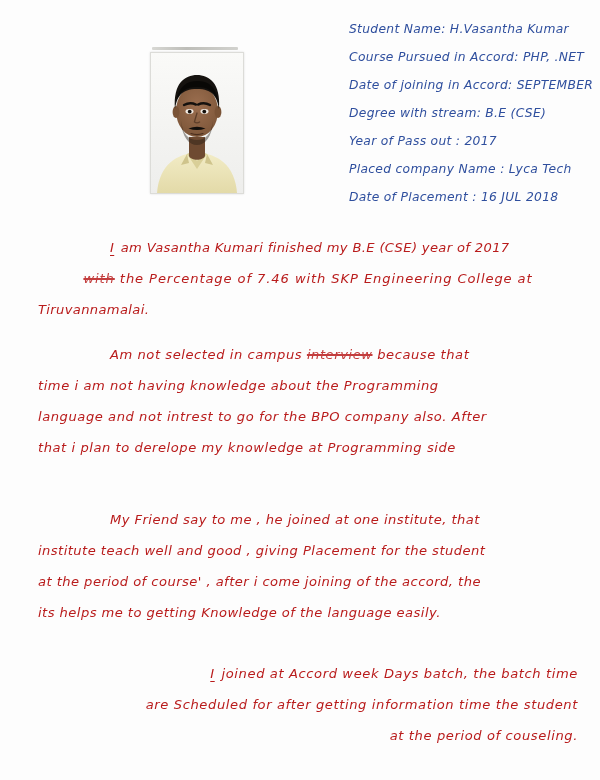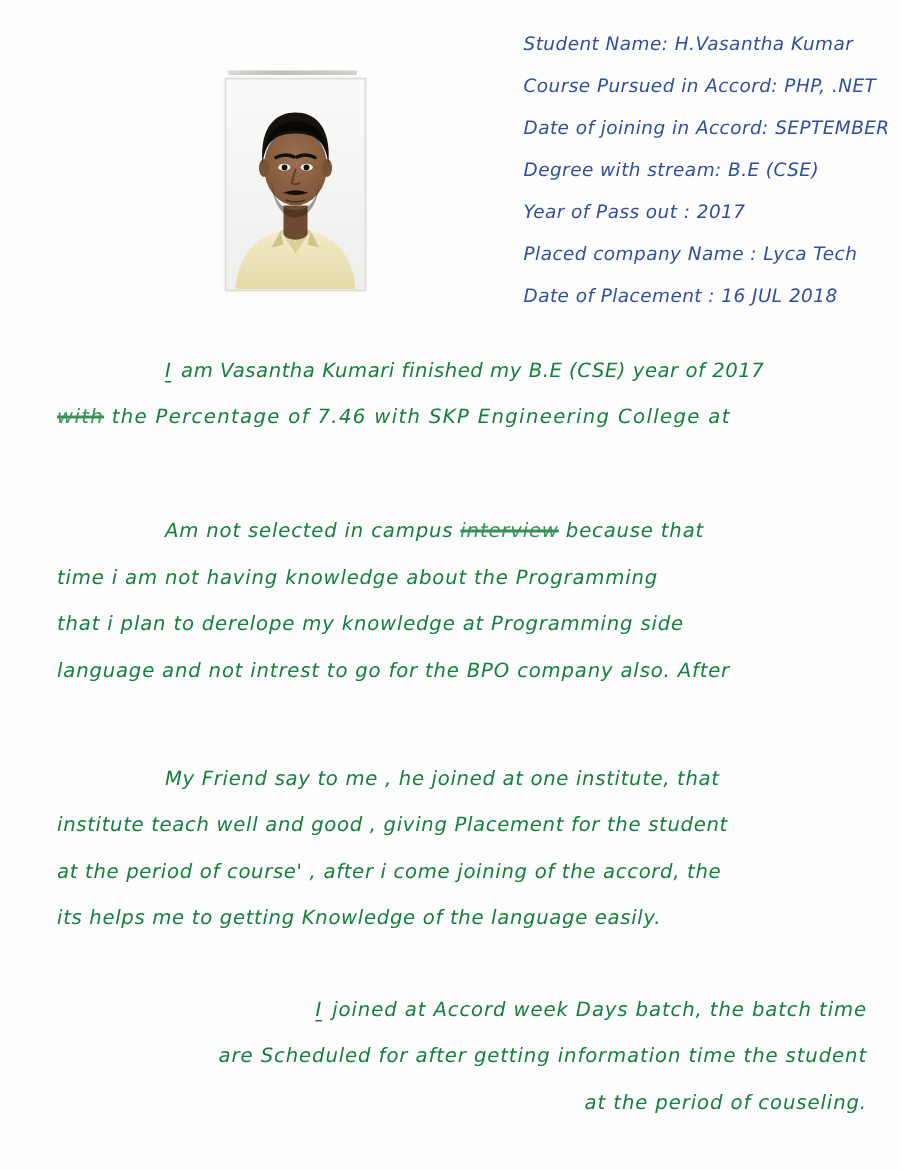--- a/index.html
+++ b/index.html
@@ -68,21 +68,21 @@
 
   
   .para {
     position: absolute;
     left: 38px;
     width: 540px;
   }
   .para .line {
     position: relative;
     height: 31px;
-    color: #15803d;
+    color: #b91c1c;
     font-family: "DejaVu Sans", sans-serif;
     font-style: italic;
     font-size: 13.1px;
     letter-spacing: 0.35px;
     white-space: nowrap;
   }
   .indent { padding-left: 72px; }
   .lead-cap {
     text-decoration: underline;
     text-underline-offset: 3px;
@@ -92,21 +92,21 @@
     text-decoration: line-through;
     text-decoration-thickness: 1.5px;
     opacity: 0.85;
   }
 
   #para-1 { top: 240px; }
   #para-2 { top: 347px; }
   #para-3 { top: 512px; }
   #para-4 { top: 666px; text-align: right; }
 
-  #para-1 .line:nth-child(2) { letter-spacing: 0.9px; }
+  #para-1 .line:nth-child(2) { letter-spacing: 0.9px; text-align: center; }
   #para-2 .line { letter-spacing: 0.55px; }
   #para-3 .line { letter-spacing: 0.45px; }
   #para-4 .line { letter-spacing: 0.6px; }
 </style>
 </head>
 <body>
 
 <div id="page">
 
   <div id="photo-top-rule"></div>
@@ -195,34 +195,37 @@
   </div>
 
   <div class="para" id="para-1">
     <div class="line indent">
       <span class="lead-cap">I</span>
       <span>am  Vasantha Kumari  finished  my   B.E (CSE)  year  of  2017</span>
     </div>
     <div class="line">
       <span><span class="struck">with</span>  the  Percentage  of  7.46   with  SKP  Engineering  College  at</span>
     </div>
+    <div class="line">
+      <span>Tiruvannamalai.</span>
+    </div>
   </div>
 
   <div class="para" id="para-2">
     <div class="line indent">
       <span>Am  not  selected  in  campus  <span class="struck">interview</span>  because  that</span>
     </div>
     <div class="line">
       <span>time  i  am  not  having  knowledge  about  the  Programming</span>
     </div>
     <div class="line">
+      <span>language  and  not  intrest  to  go  for  the  BPO  company  also. After</span>
+    </div>
+    <div class="line">
       <span>that i  plan  to  derelope  my  knowledge  at  Programming  side</span>
-    </div>
-    <div class="line">
-      <span>language  and  not  intrest  to  go  for  the  BPO  company  also. After</span>
     </div>
   </div>
 
   <div class="para" id="para-3">
     <div class="line indent">
       <span>My  Friend  say  to  me ,  he  joined  at  one  institute,  that</span>
     </div>
     <div class="line">
       <span>institute  teach  well  and  good , giving  Placement  for  the  student</span>
     </div>

